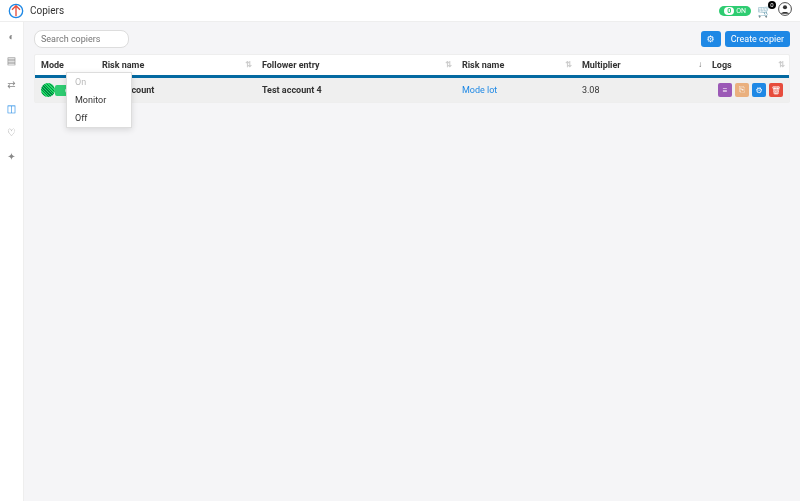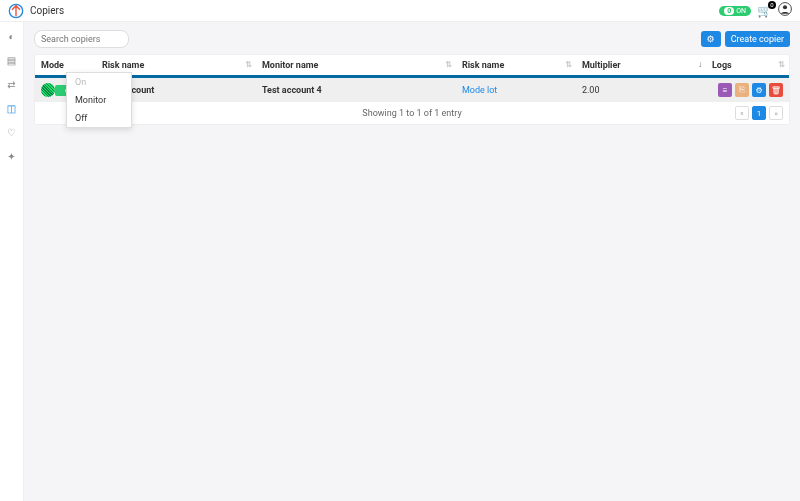--- a/index.html
+++ b/index.html
@@ -93,62 +93,54 @@
         <button class="btn btn-primary">Create copier</button>
       </div>
     </div>
 
     <div class="table-wrap">
       <table>
         <thead>
           <tr>
             <th style="width:60px"><span>Mode</span></th>
             <th style="width:160px"><span>Risk name</span><span class="sort">⇅</span></th>
-            <th style="width:200px"><span>Monitor name</span><span class="sort">⇅</span></th>
+            <th style="width:200px"><span>Follower entry</span><span class="sort">⇅</span></th>
             <th style="width:120px"><span>Risk name</span><span class="sort">⇅</span></th>
             <th style="width:130px"><span>Multiplier</span><span class="sort active">↓</span></th>
             <th><span>Logs</span><span class="sort">⇅</span></th>
           </tr>
         </thead>
         <tbody>
           <tr>
             <td>
               <div class="mode-cell">
                 <div class="striped"></div>
                 <div class="mode-badge">
                   <span>On</span>
                     <span class="caret">▾</span>
                 </div>
               </div>
             </td>
             <td class="bold">Test account</td>
             <td class="bold">Test account 4</td>
             <td><span class="risk-link">Mode lot</span></td>
-            <td>2.00</td>
+            <td>3.08</td>
             <td>
               <div class="actions">
                 <div class="abtn a1">≡</div>
                 <div class="abtn a2">⎘</div>
                 <div class="abtn a3">⚙</div>
                 <div class="abtn a4">🗑</div>
               </div>
             </td>
           </tr>
         </tbody>
       </table>
 
       <div class="dropdown" style="left:42px; top:50px;">
         <div class="opt disabled">On</div>
         <div class="opt">Monitor</div>
         <div class="opt">Off</div>
       </div>
 
-      <div class="footer">
-        <span>Showing 1 to 1 of 1 entry</span>
-        <div class="pager">
-          <div class="pbtn">«</div>
-          <div class="pbtn active">1</div>
-          <div class="pbtn">»</div>
-        </div>
-      </div>
     </div>
   </div>
 </div>
 
 </body></html>

